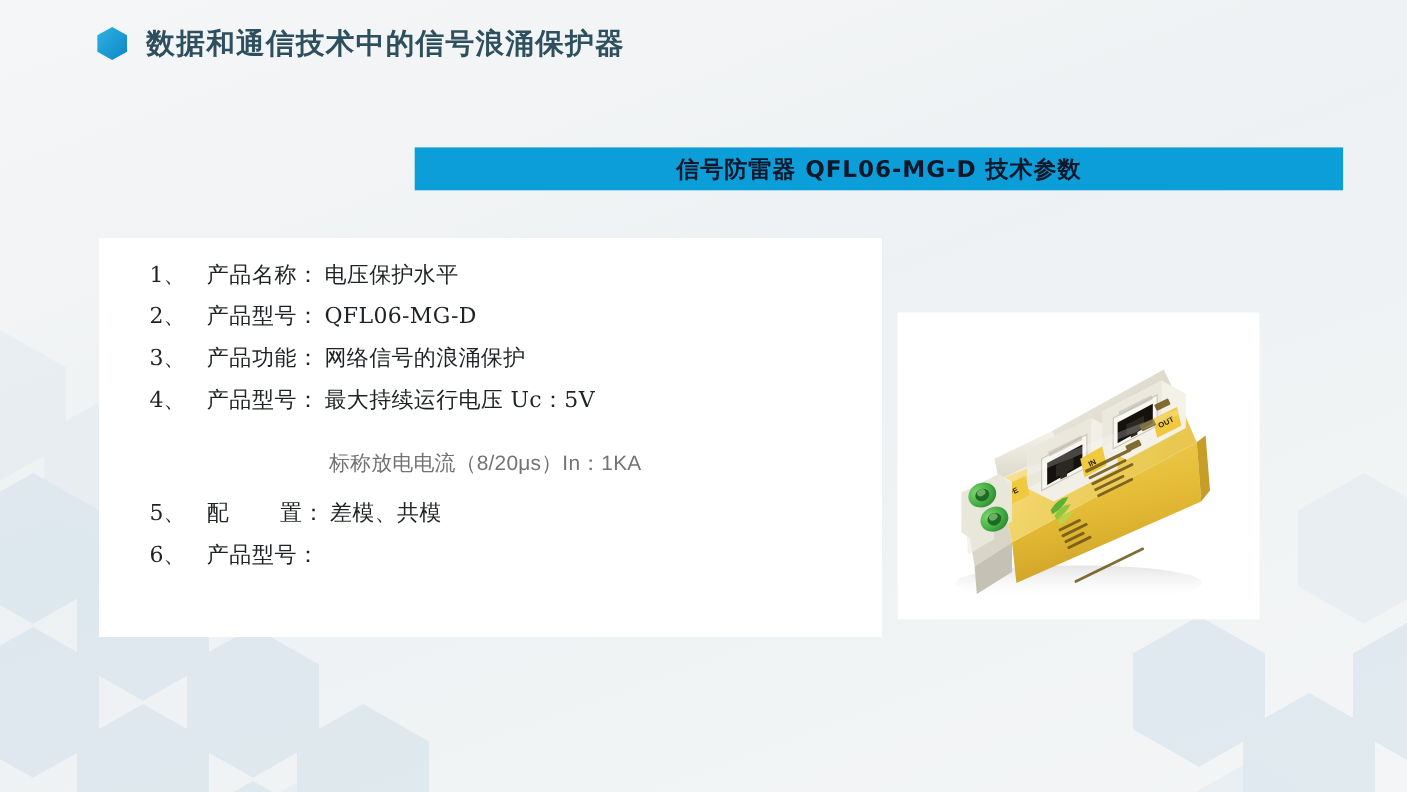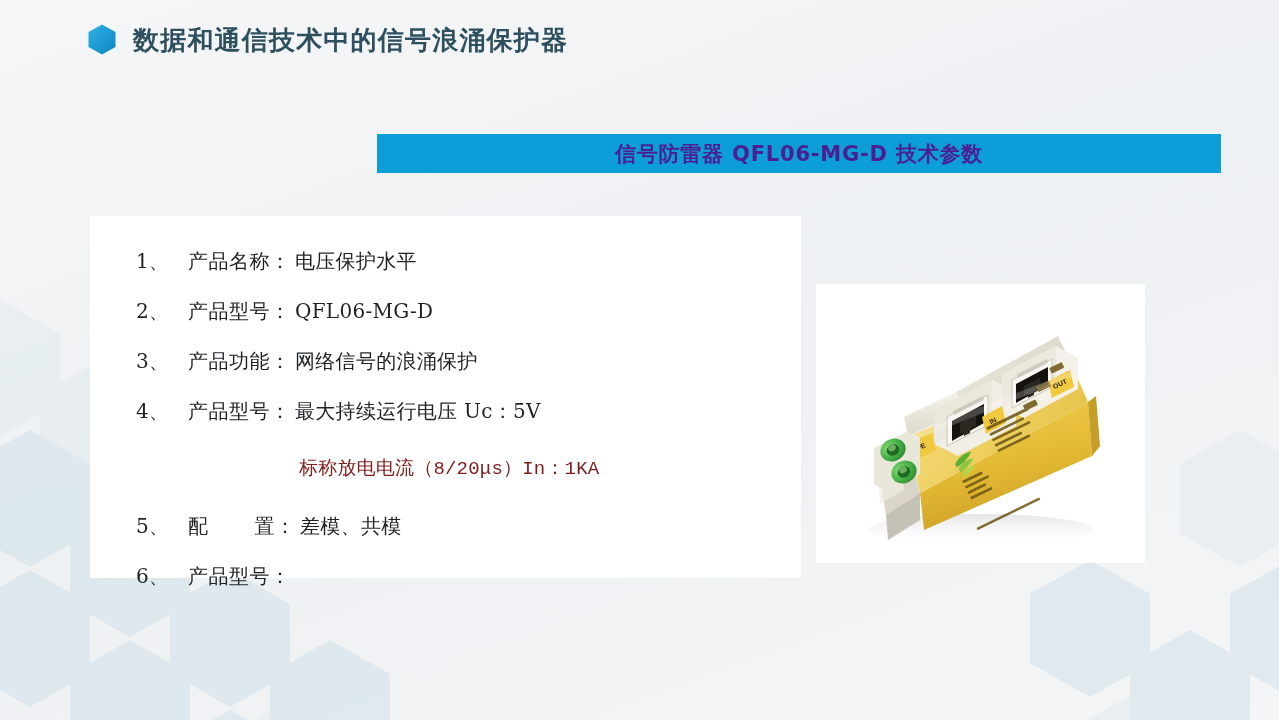--- a/index.html
+++ b/index.html
@@ -62,21 +62,21 @@
     height: 39px;
     background: #0c9ed9;
     display: flex;
     align-items: center;
     justify-content: center;
   }
   #spec-header-text {
     font-family: "DejaVu Sans", "Liberation Sans", sans-serif;
     font-size: 21px;
     font-weight: bold;
-    color: #4c1d95;
+    color: #0f172a;
     letter-spacing: 0.8px;
     white-space: nowrap;
   }
 
   
   #spec-panel {
     position: absolute;
     left: 90px;
     top: 216px;
     width: 711px;
@@ -99,34 +99,33 @@
     white-space: nowrap;
   }
   .spec-index {
     width: 52px;
     flex: none;
     font-family: "DejaVu Serif", "Liberation Serif", serif;
   }
   .spec-label {
     flex: none;
     letter-spacing: 0.5px;
-    margin-top: 12px;
   }
   .spec-colon {
     flex: none;
   }
   .spec-value {
     flex: none;
     padding-left: 5px;
     letter-spacing: 0.3px;
   }
   .spec-sub {
-    font-family: Liberation Mono, monospace;
+    font-family: Liberation Sans, sans-serif;
     font-size: 19px;
-    color: #7f1d1d;
+    color: #737373;
     line-height: 35px;
     padding-left: 163px;
     white-space: nowrap;
     letter-spacing: 0.2px;
   }
   #spec-sub-block {
     padding-top: 22px;
     padding-bottom: 8px;
   }
   .spacer-wide {

